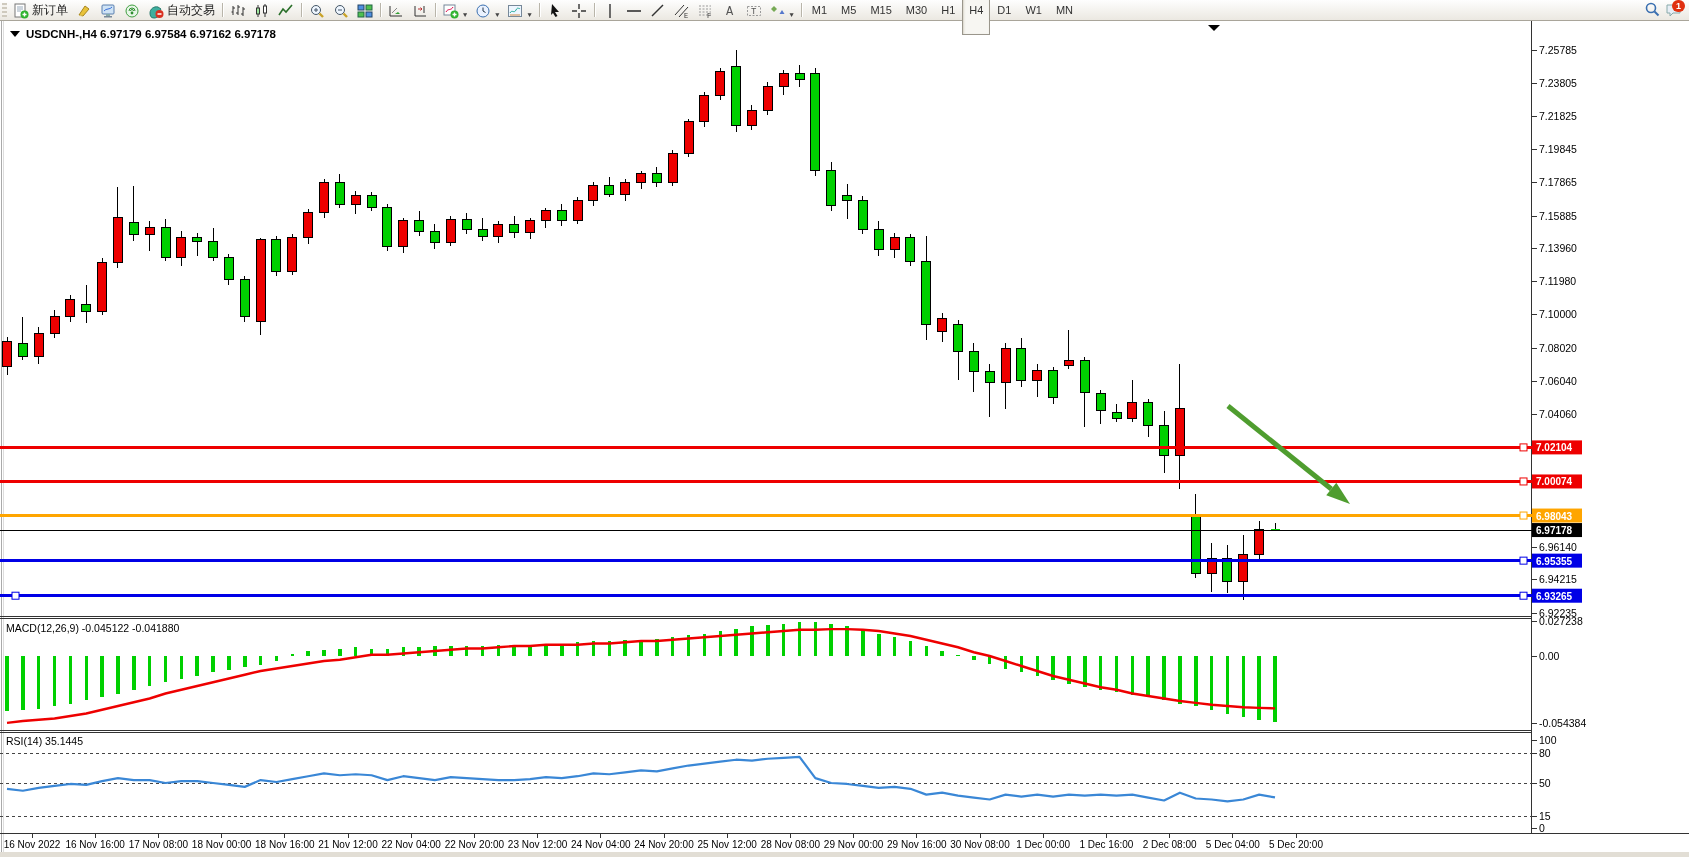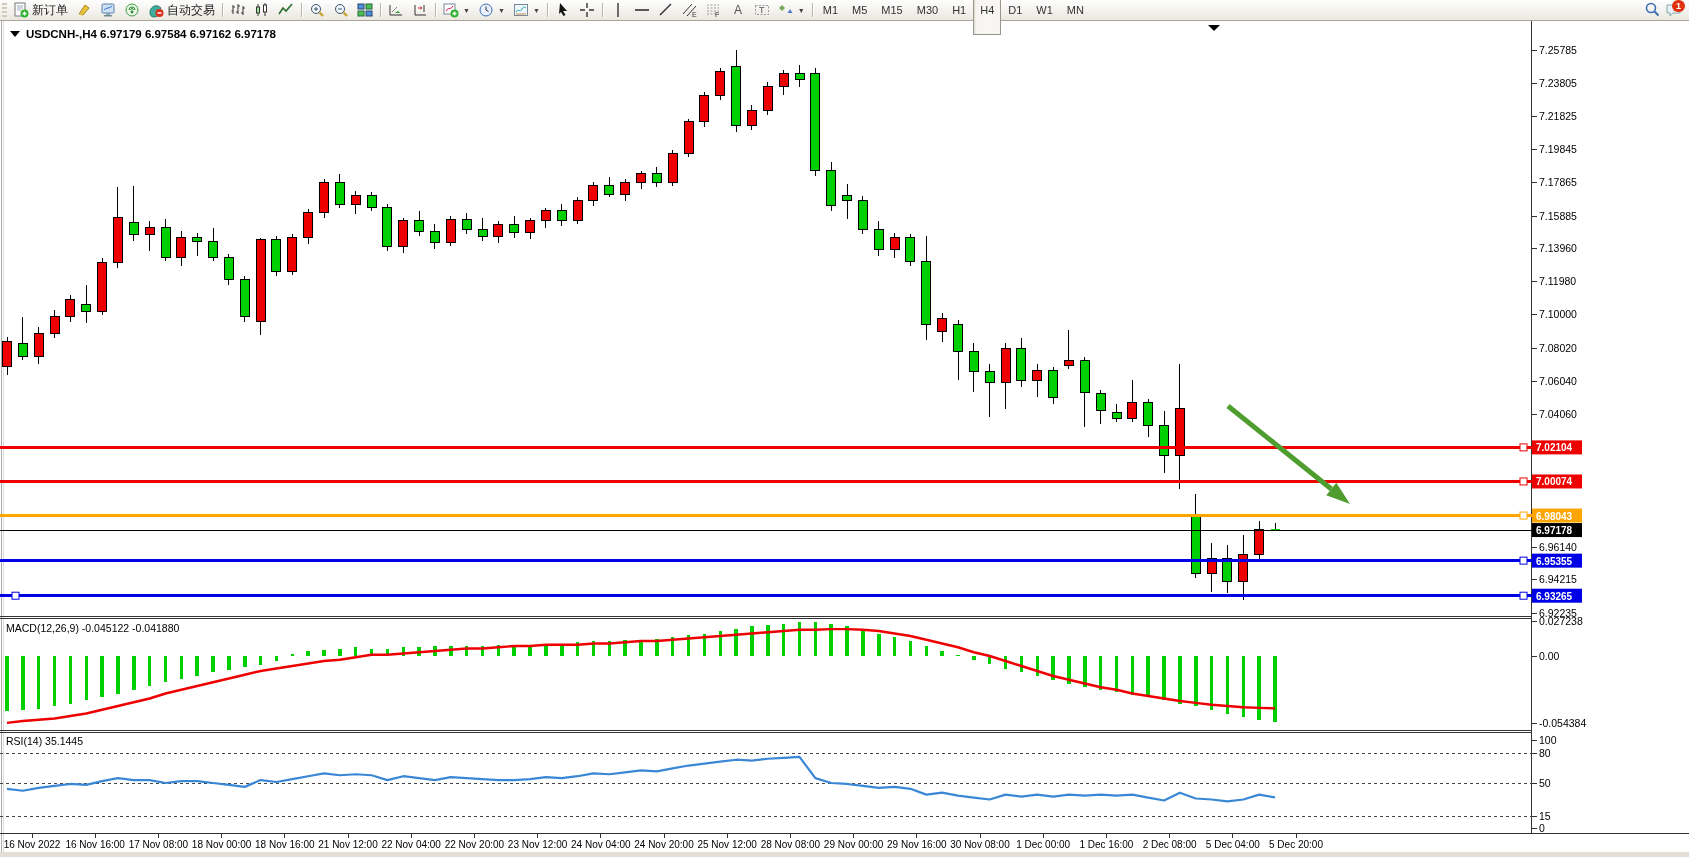--- a/index.html
+++ b/index.html
@@ -1,20 +1,20 @@
 <!DOCTYPE html>
 <html><head>
 <meta charset="utf-8">
 <style>
   html,body{margin:0;padding:0;width:1689px;height:857px;overflow:hidden;background:#fff;
     font-family:"Liberation Sans","DejaVu Sans",sans-serif;}
   .toolbar{position:absolute;left:0;top:0;width:1689px;height:20px;
     background:linear-gradient(#fefefe,#ebe8e1);border-bottom:1px solid #a9a59a;
     display:flex;align-items:center;font-size:12px;color:#222;white-space:nowrap;z-index:5;}
-  .tb-btn{display:flex;align-items:center;gap:3px;padding:1px 4px;height:17px;cursor:default;}
+  .tb-btn{display:flex;align-items:flex-end;gap:3px;padding:1px 4px;height:17px;cursor:default;font-family:Liberation Mono, monospace;}
   .tb-btn svg{display:block}
   .tb-sep{width:1px;height:14px;background:#b9b5aa;margin:0 3px;box-shadow:1px 0 0 #fff;}
   .tb-grip{width:5px;height:14px;margin:0 2px;
     background:repeating-linear-gradient(180deg,#cfcabe 0 2px,#f5f3ee 2px 4px);}
   .tf-btn{padding:16px 6px;height:15px;line-height:15px;font-size:11px;color:#333;border:1px solid transparent;}
   .tf-btn.active{background:#f7f6f2;border:1px solid #9a968c;box-shadow:inset 1px 1px 2px #d8d4c8;text-align:center;}
   .tb-right{margin-left:auto;display:flex;align-items:center;gap:6px;padding-right:6px;}
   .badge{position:relative;width:17px;height:15px;}
   .badge .num{position:absolute;right:-2px;top:-3px;background:#e03010;color:#fff;border-radius:8px;
     font-size:9px;font-weight:bold;padding:0 4px;line-height:12px;}

